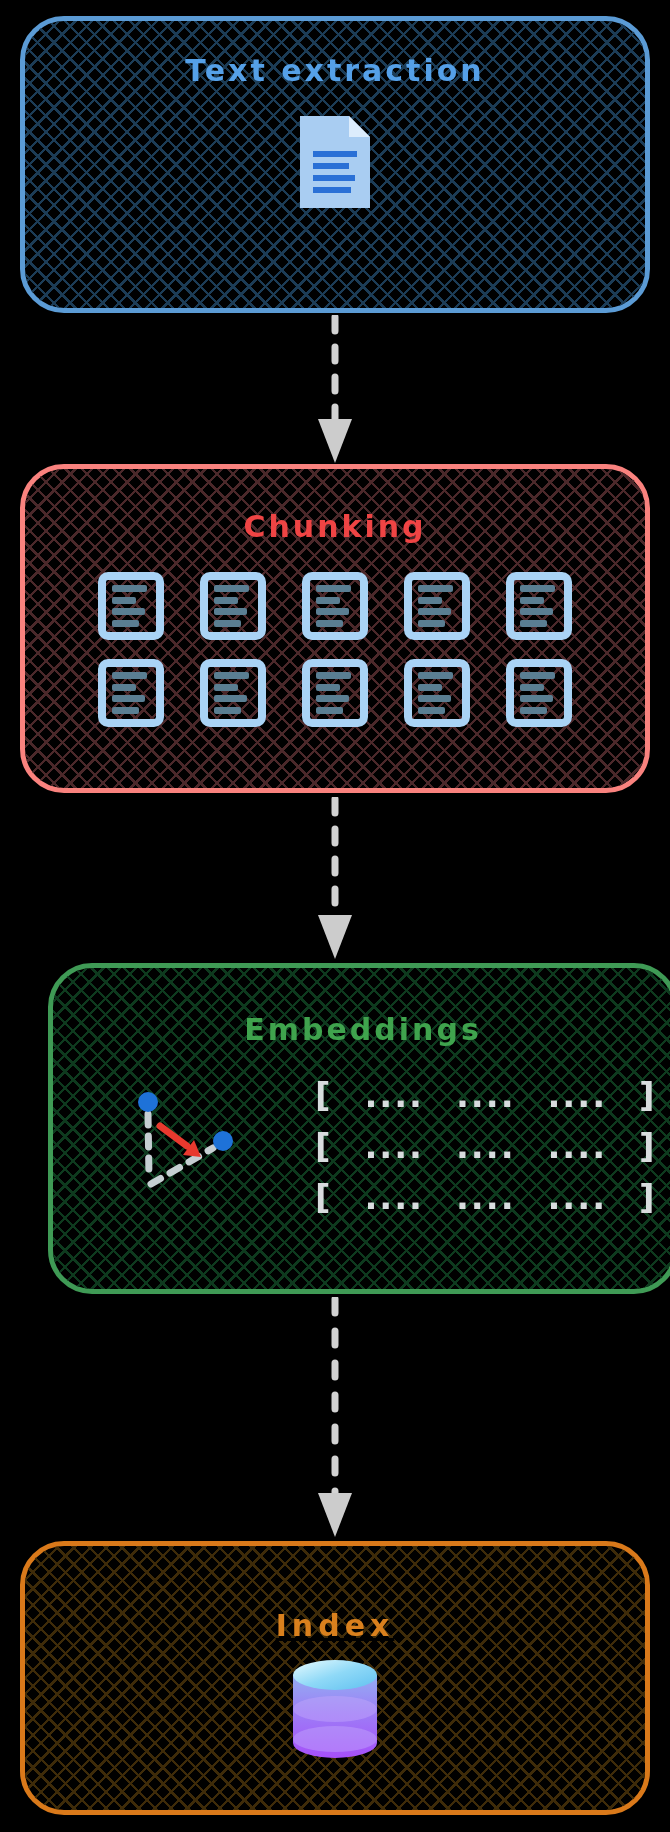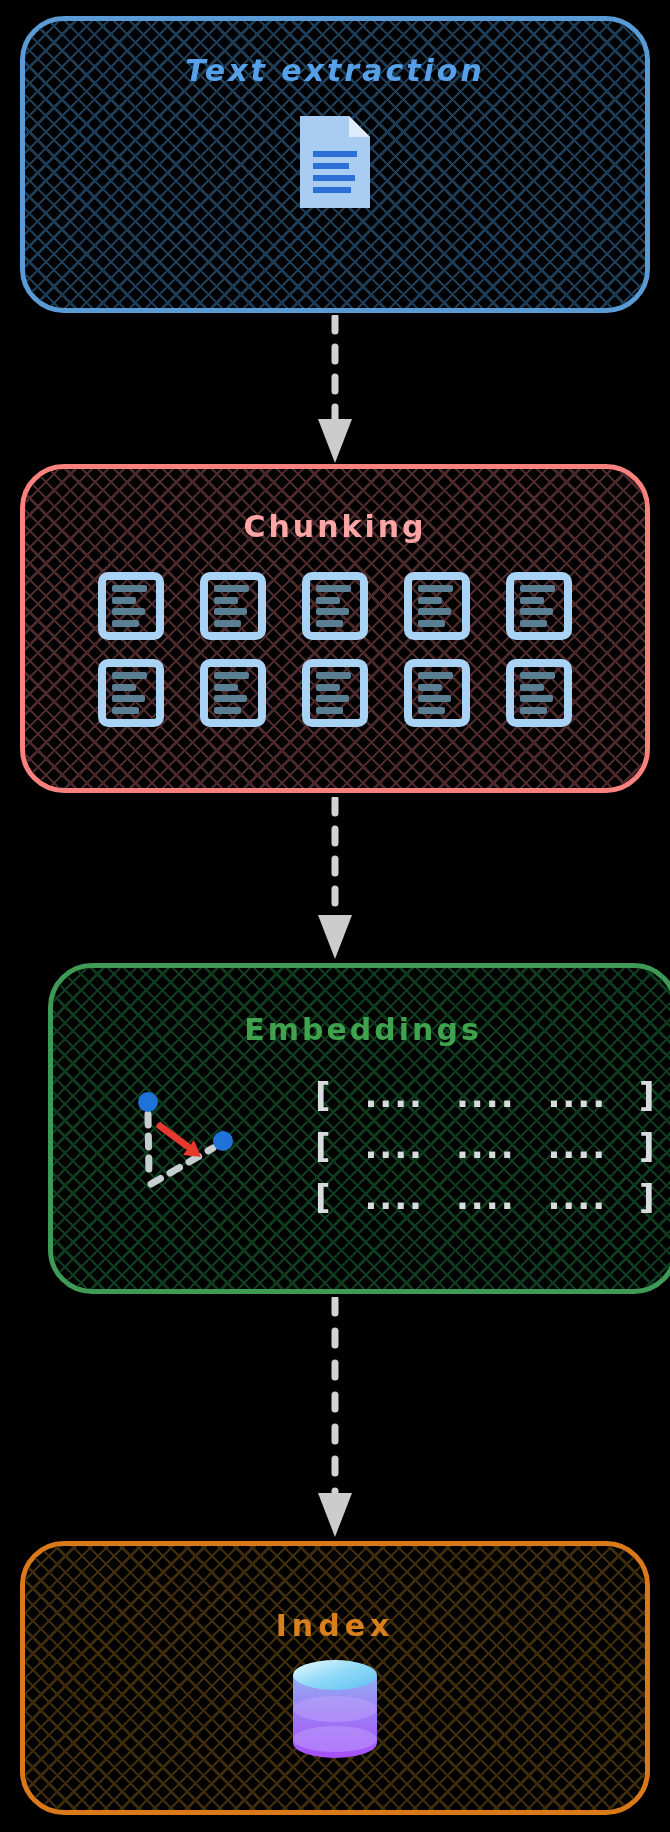--- a/index.html
+++ b/index.html
@@ -8,21 +8,21 @@
     font-family:"DejaVu Sans", sans-serif;overflow:hidden;
   }
   .node{
     position:absolute;left:20px;width:630px;box-sizing:border-box;
     border:5px solid;border-radius:44px;
     background-color:#000;
   }
   .node .hatch{
     position:absolute;inset:0;border-radius:38px;
   }
-  .node-blue{border-color:#5b9bd5;font-style:italic;}
+  .node-blue{border-color:#5b9bd5;}
   .node-blue .hatch{background-image:
     repeating-linear-gradient(45deg,#1c3c56 0 2.4px,transparent 2.4px 11.5px),
     repeating-linear-gradient(135deg,#1c3c56 0 2.4px,transparent 2.4px 11.5px);}
   .node-red{border-color:#f9827e;}
   .node-red .hatch{background-image:
     repeating-linear-gradient(45deg,#4b282a 0 2.4px,transparent 2.4px 11.5px),
     repeating-linear-gradient(135deg,#4b282a 0 2.4px,transparent 2.4px 11.5px);}
   .node-green{border-color:#3f9a55;}
   .node-green .hatch{background-image:
     repeating-linear-gradient(45deg,#0e3a1e 0 2.4px,transparent 2.4px 11.5px),
@@ -30,21 +30,21 @@
   .node-orange{border-color:#d9791a;}
   .node-orange .hatch{background-image:
     repeating-linear-gradient(45deg,#3e2b09 0 2.4px,transparent 2.4px 11.5px),
     repeating-linear-gradient(135deg,#3e2b09 0 2.4px,transparent 2.4px 11.5px);}
 
   .node-title{
     position:relative;text-align:center;font-weight:bold;font-size:30px;
     letter-spacing:3px;z-index:2;
   }
   .t-blue{color:#55a0e8;margin-top:32px;}
-  .t-red{color:#fca5a5;margin-top:40px;}
+  .t-red{color:#ef4444;margin-top:40px;}
   .t-green{color:#3fa34d;margin-top:44px;}
   .t-orange{color:#d9801d;margin-top:62px;letter-spacing:5px;}
 
   .doc-icon-wrap{position:relative;z-index:2;display:flex;justify-content:center;margin-top:26px;}
 
   .chunk-grid{position:relative;z-index:2;margin-top:28px;display:flex;flex-direction:column;gap:19px;align-items:center;}
   .chunk-row{display:flex;gap:36px;justify-content:center;}
   .chunk{
     width:66px;height:68px;box-sizing:border-box;border:8px solid #a9d3f5;
     border-radius:10px;padding:5px 6px;display:flex;flex-direction:column;justify-content:space-between;
@@ -197,21 +197,21 @@
     </div>
   </div>
 
   <div class="arrow" style="top:1297px;">
     <svg width="70" height="242" viewBox="0 0 70 242" aria-hidden="true">
       <line x1="35" y1="2" x2="35" y2="196" stroke="#d2d2d2" stroke-width="7" stroke-linecap="round" stroke-dasharray="14 18"></line>
       <polygon points="35,240 18,196 52,196" fill="#cccccc"></polygon>
     </svg>
   </div>
 
-  <div class="node node-orange" style="top:1541px;height:274px;">
+  <div class="node node-orange" style="top:1541px;height:274px;text-decoration:underline;">
     <div class="hatch"></div>
     <div class="node-title t-orange">Index</div>
     <div class="db-icon-wrap">
       <svg width="92" height="104" viewBox="0 0 92 104" aria-hidden="true">
         <defs>
           <linearGradient id="dbBody" x1="0" y1="0" x2="0" y2="1">
             <stop offset="0" stop-color="#93aef2"></stop>
             <stop offset="0.45" stop-color="#9d7ef6"></stop>
             <stop offset="1" stop-color="#a64ffa"></stop>
           </linearGradient>

